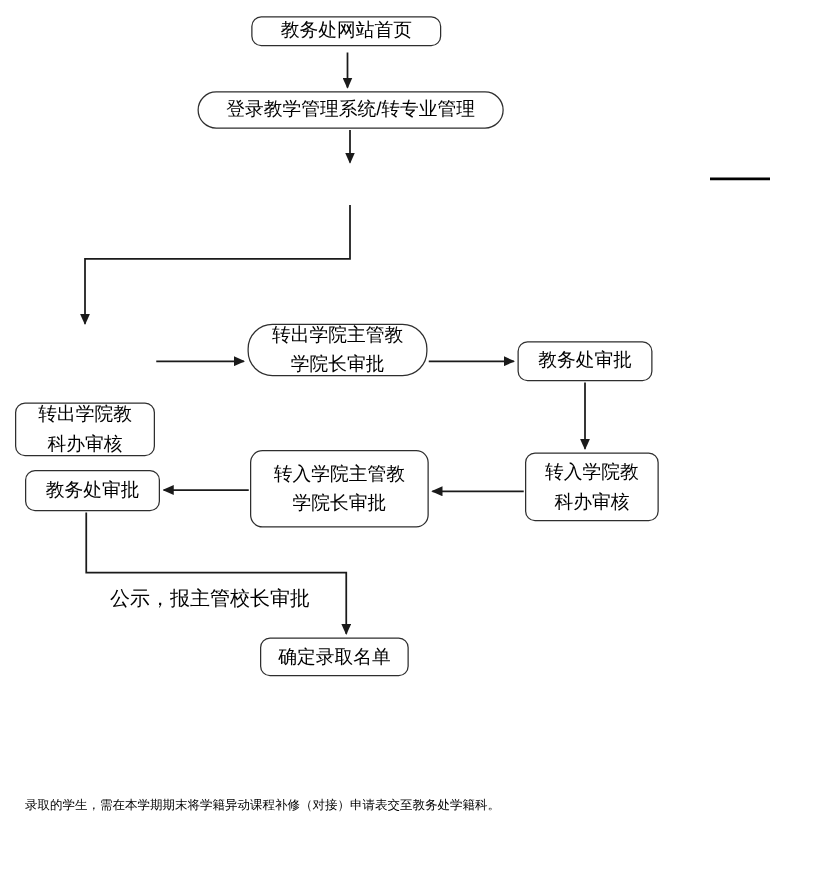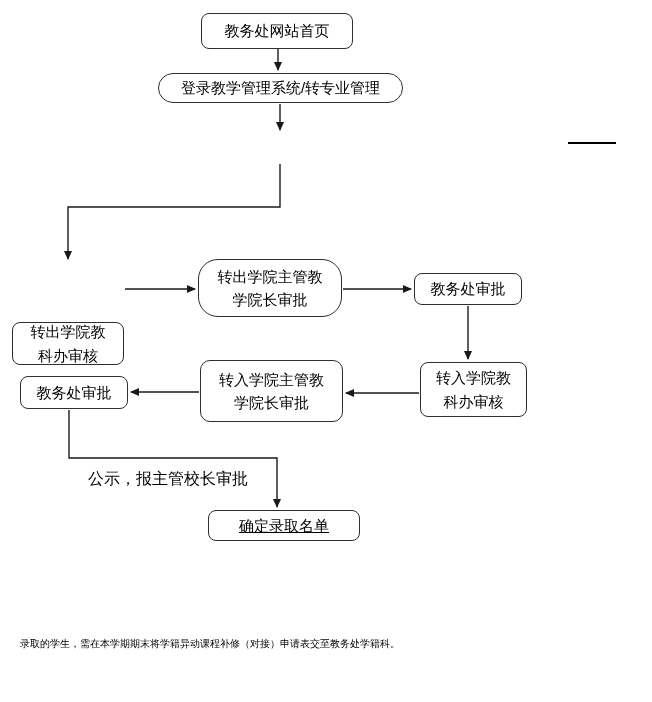--- a/index.html
+++ b/index.html
@@ -28,30 +28,30 @@
     white-space:nowrap;
     font-size:16px;
   }
   .footnote{
     position:absolute;z-index:1;
     font-size:10px;
     white-space:nowrap;
     letter-spacing:0px;
   }
   
-  .n-homepage  {left:201px;top:13px; width:152px;height:36px;}
+  .n-homepage  {left:201px;top:13px; width:152px;height:24px;}
   .n-login     {left:158px;top:73px; width:245px;height:30px;border-radius:15px;}
   .n-submit    {left:204px;top:133px;width:152px;height:30px;}
   .n-out-office{left:12px; top:280px;width:112px;height:43px;margin-top:42px;}
-  .n-out-dean  {left:198px;top:259px;width:144px;height:58px;border-radius:20px;}
+  .n-out-dean  {left:198px;top:259px;width:144px;height:42px;border-radius:20px;}
   .n-jwc-1     {left:414px;top:273px;width:108px;height:32px;}
   .n-in-office {left:420px;top:362px;width:107px;height:55px;}
   .n-in-dean   {left:200px;top:360px;width:143px;height:62px;border-radius:10px;}
   .n-jwc-2     {left:20px; top:376px;width:108px;height:33px;}
-  .n-confirm   {left:208px;top:510px;width:152px;height:31px;text-decoration:underline;}
+  .n-confirm   {left:208px;top:510px;width:119px;height:31px;}
   .l-publicity {left:88px; top:469px;}
   .l-footnote  {left:20px; top:637px;}
 </style>
 </head>
 <body>
 
 <div class="canvas">
 
   <svg class="connectors" viewBox="0 0 652 702" xmlns="http://www.w3.org/2000/svg" aria-hidden="true">
     <defs>

